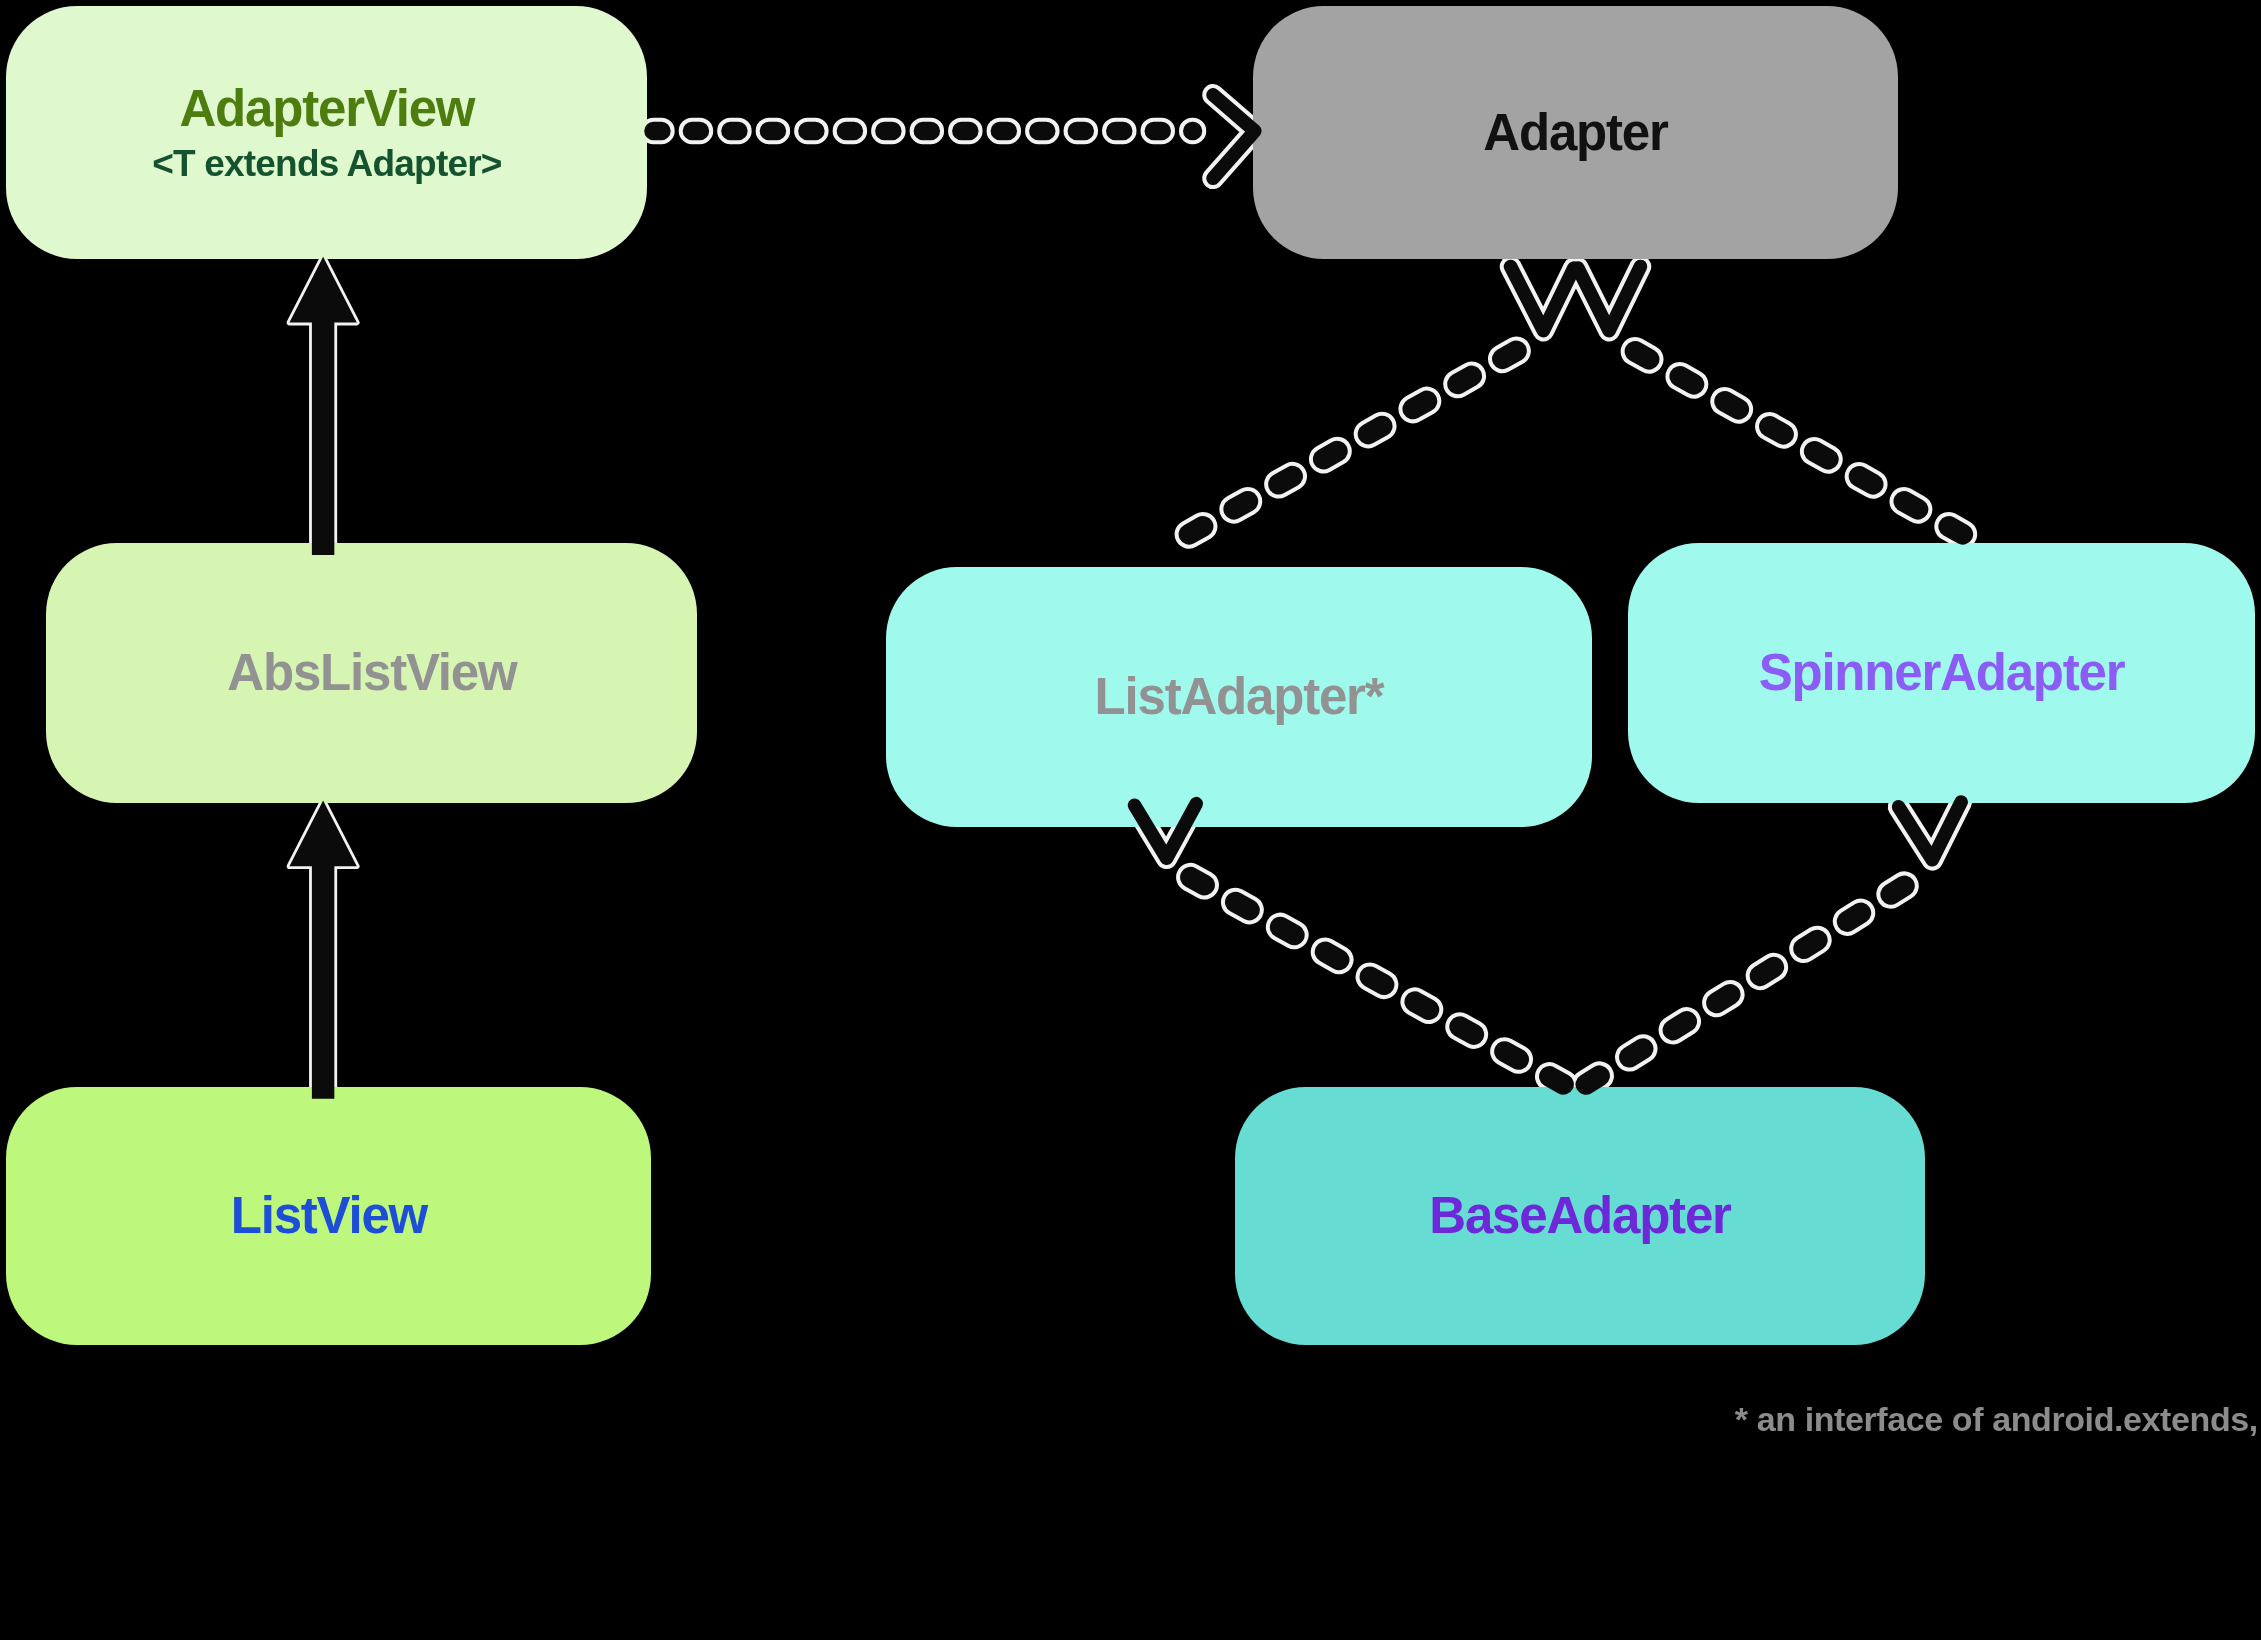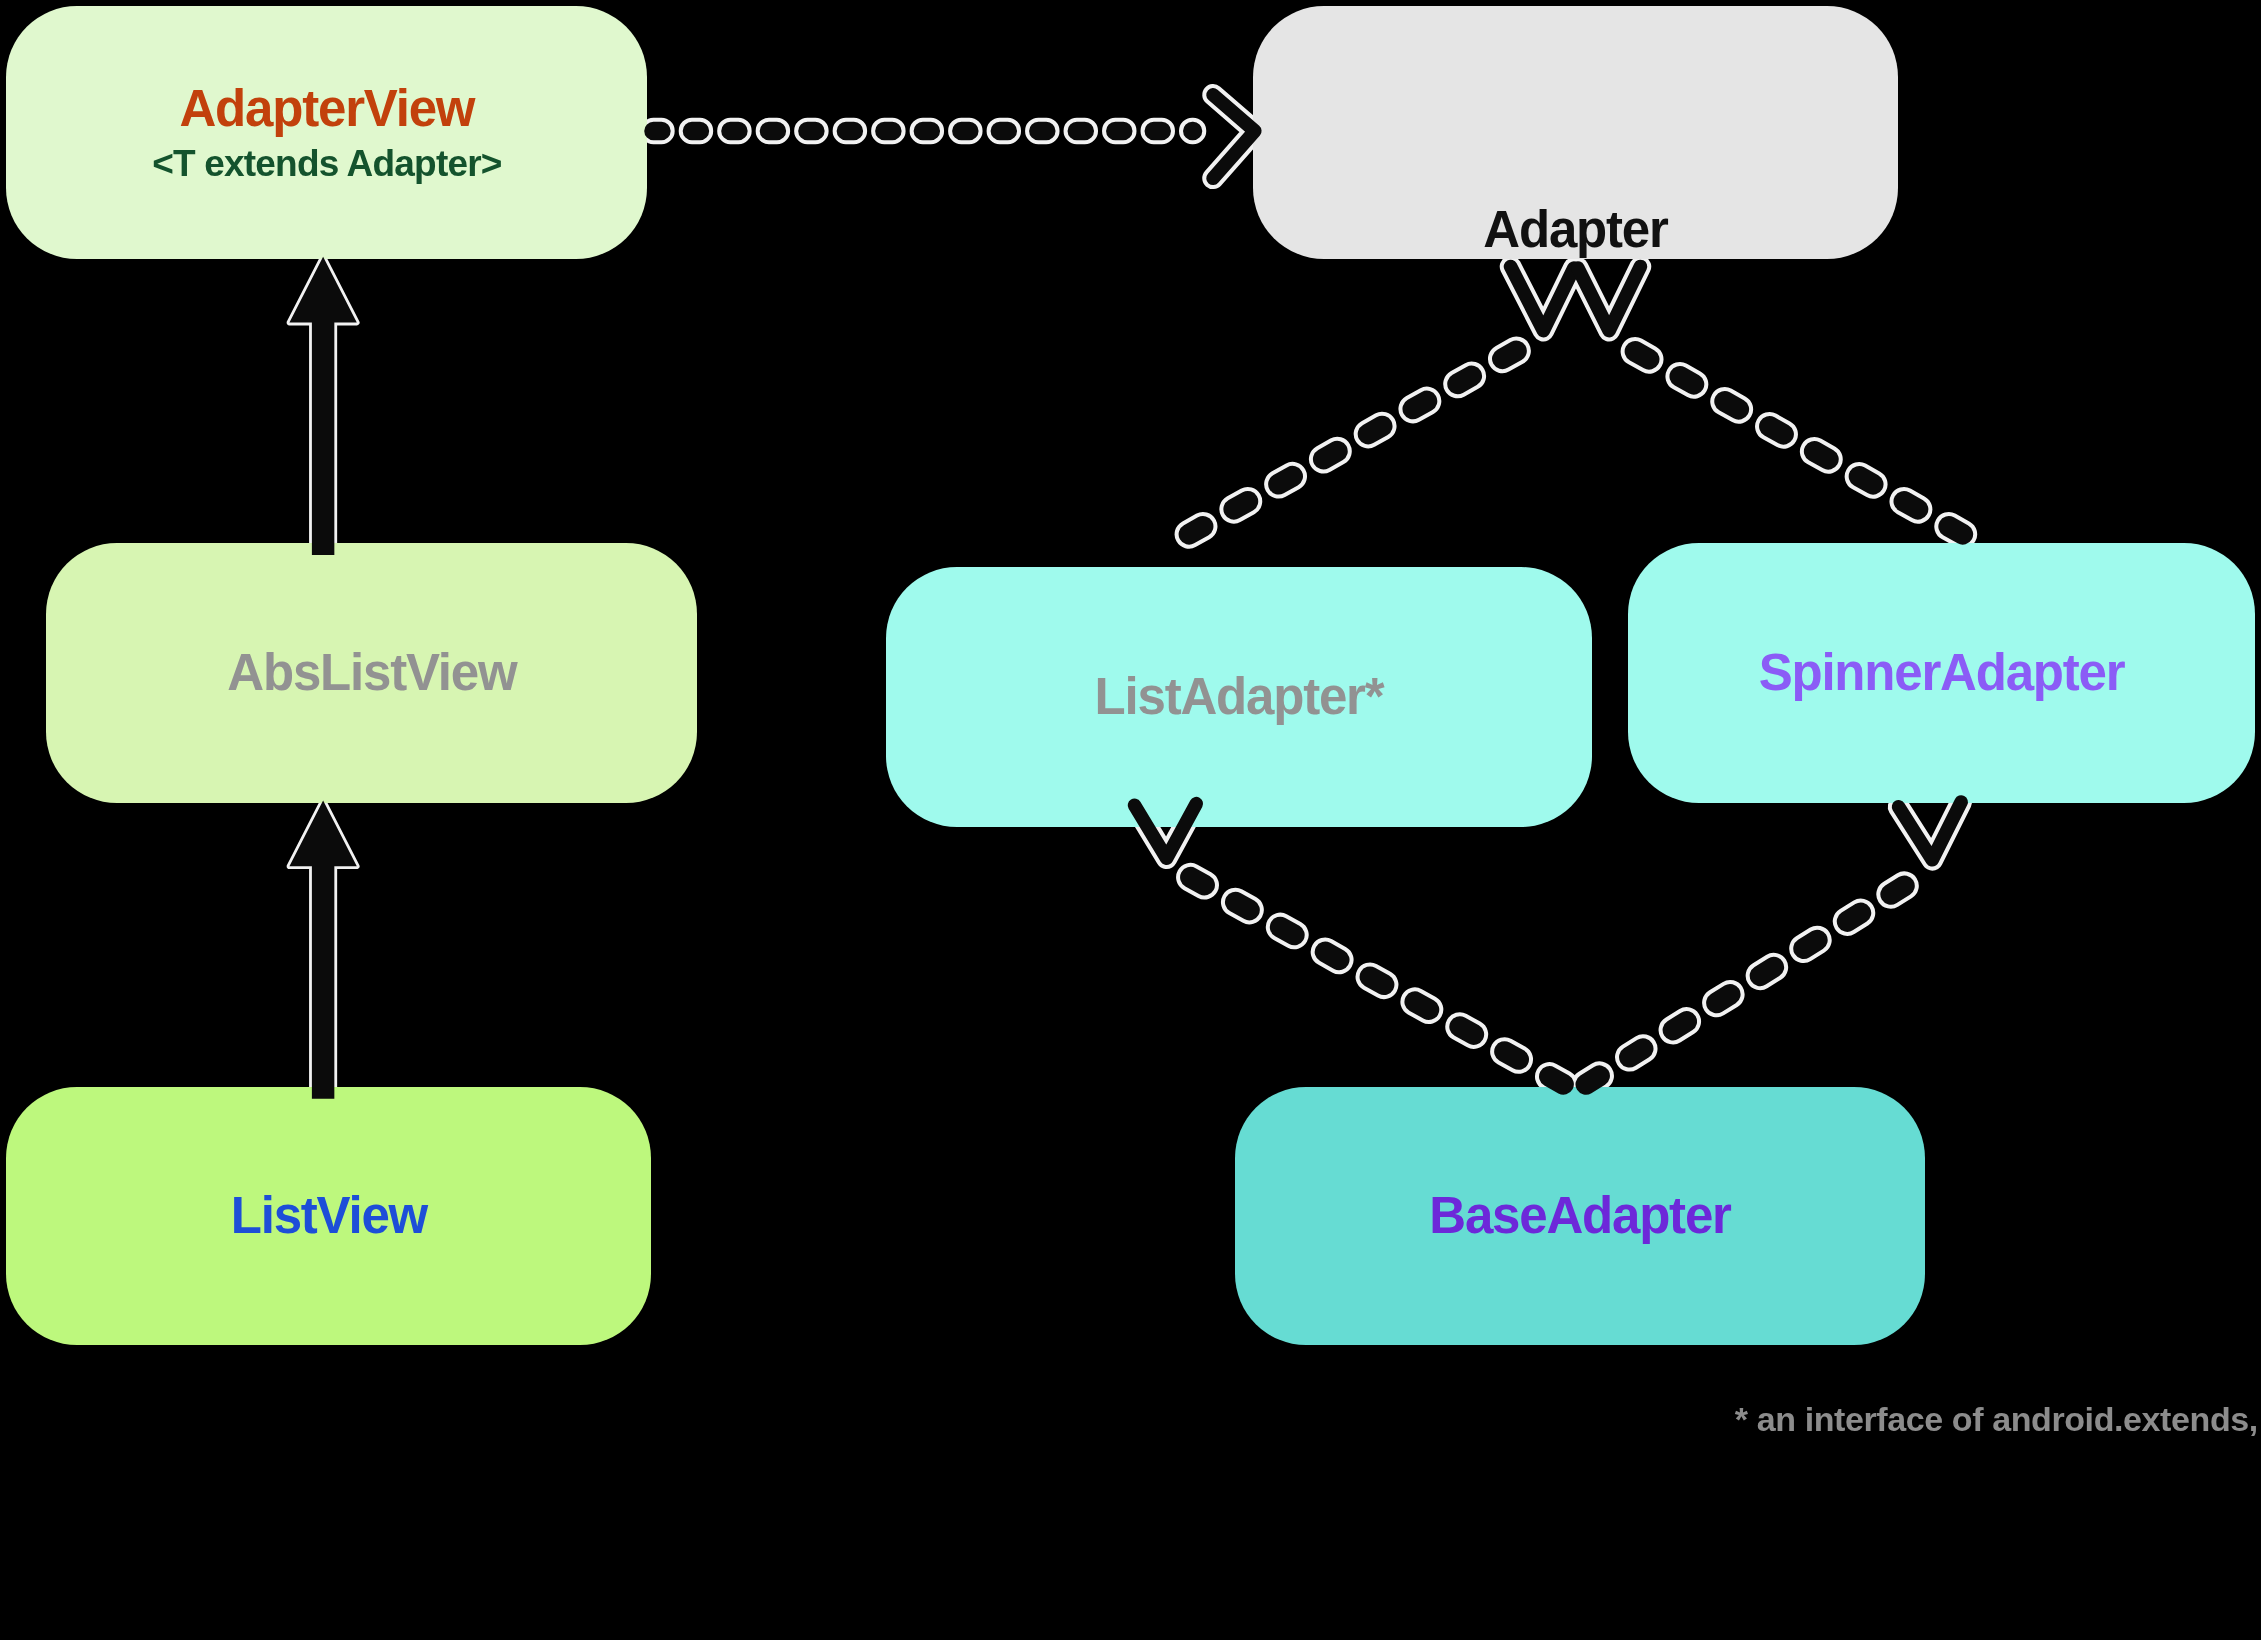--- a/index.html
+++ b/index.html
@@ -74,25 +74,25 @@
     <path class="chev" d="M1884,332 L1925,412 L1963,334"></path>
     <path class="line line-d" d="M2448,666 L2025,430"></path>
     <path class="chev" d="M1968,334 L2007,412 L2046,332"></path>
     <path class="line line-d" d="M1950,1352 L1478,1090"></path>
     <path class="chev" d="M1415,1004 L1455,1070 L1492,1002"></path>
     <path class="line line-d" d="M1978,1352 L2392,1094"></path>
     <path class="chev" d="M2368,1006 L2410,1072 L2446,1000"></path>
   </svg>
 
   <div class="node" id="node-adapterview" style="background-color: rgb(224, 248, 206);">
-    <div class="lbl" style="color: #c2410c;">AdapterView</div>
+    <div class="lbl" style="color: #4d7c0f;">AdapterView</div>
     <div class="sub" style="color: #14532d;">&lt;T extends Adapter&gt;</div>
   </div>
 
-  <div class="node" id="node-adapter" style="background-color: #e5e5e5; justify-content: flex-end;">
+  <div class="node" id="node-adapter" style="background-color: #a3a3a3;">
     <div class="lbl" style="color: rgb(17, 17, 17);">Adapter</div>
   </div>
 
   <div class="node" id="node-abslistview" style="background-color: rgb(215, 245, 178);">
     <div class="lbl" style="color: rgb(146, 146, 146);">AbsListView</div>
   </div>
 
   <div class="node" id="node-listadapter" style="background-color: rgb(159, 250, 237);">
     <div class="lbl" style="color: rgb(146, 146, 146);">ListAdapter*</div>
   </div>

